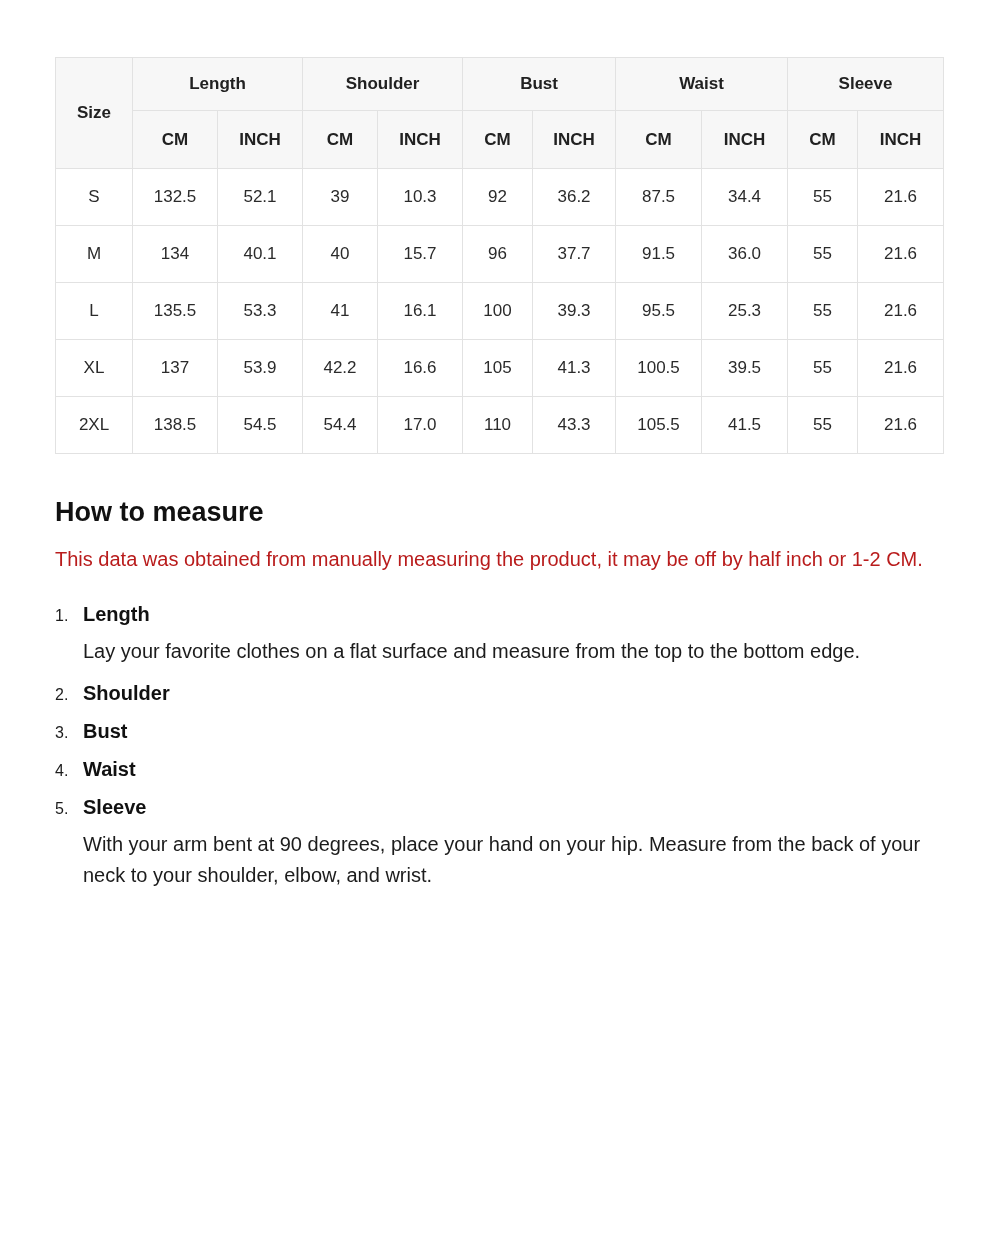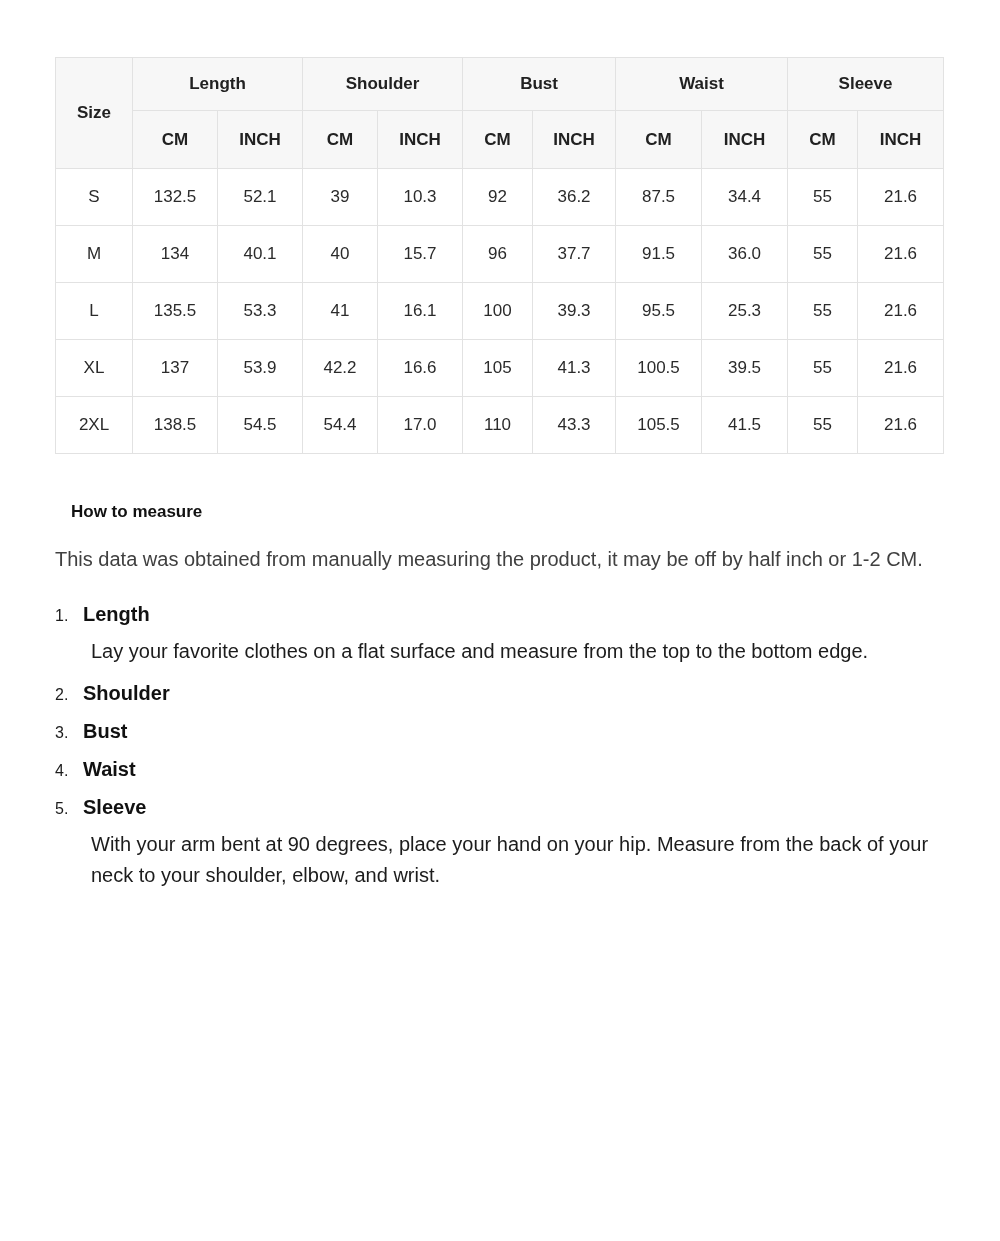--- a/index.html
+++ b/index.html
@@ -43,31 +43,31 @@
   table.size-chart tr.unit-row  { height: 58px; }
   table.size-chart tbody tr     { height: 57px; }
   table.size-chart tbody td {
     background: #ffffff;
     font-size: 17px;
     color: #2b2b2b;
   }
 
   
   .howto-title {
-    margin: 42px 0 16px 16px;
-    font-size: 17px;
+    margin: 42px 0 16px 0;
+    font-size: 27px;
     line-height: 32px;
     font-weight: bold;
     color: #111111;
   }
   .howto-intro {
     margin: 0 0 28px 0;
     font-size: 20px;
     line-height: 31px;
-    color: #404040;
+    color: #b91c1c;
     max-width: 882px;
   }
   .steps {
     list-style: none;
     margin: 0;
     padding: 0;
   }
   .step { margin: 0 0 15px 0; }
   .step-head {
     display: flex;
@@ -79,21 +79,21 @@
     width: 28px;
     font-size: 16px;
     color: #1c1c1c;
   }
   .step-term {
     font-size: 20px;
     font-weight: bold;
     color: #111111;
   }
   .step-desc {
-    margin: 0 0 0 36px;
+    margin: 0 0 0 28px;
     font-size: 20px;
     line-height: 31px;
     color: #1c1c1c;
     max-width: 862px;
   }
 </style>
 </head>
 <body>
 
 <div class="page">

